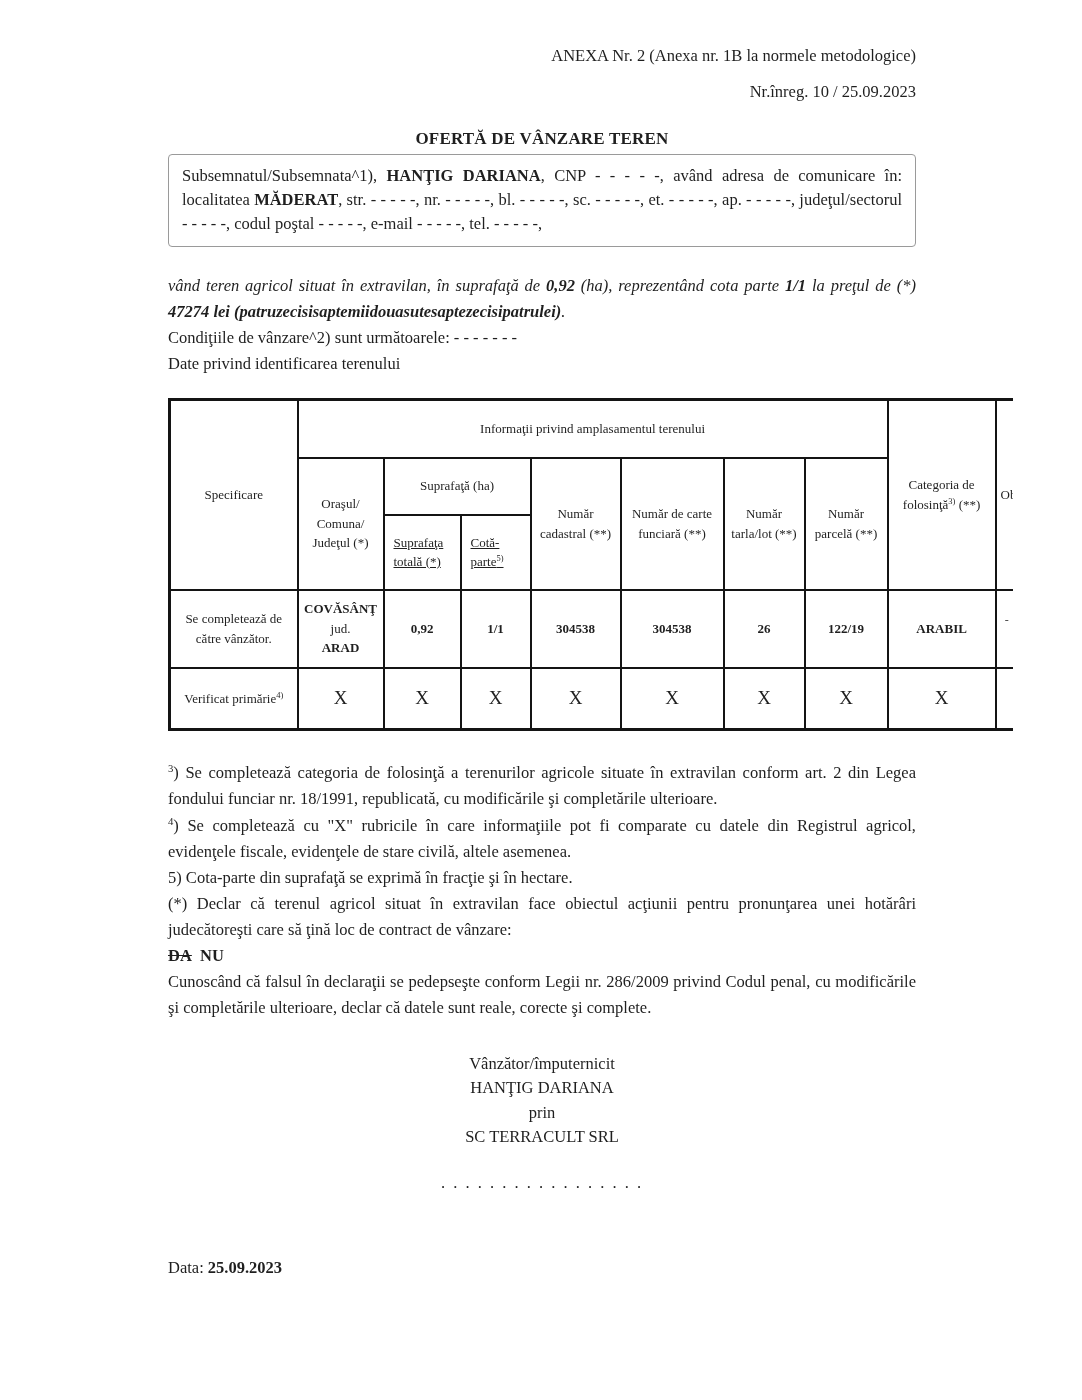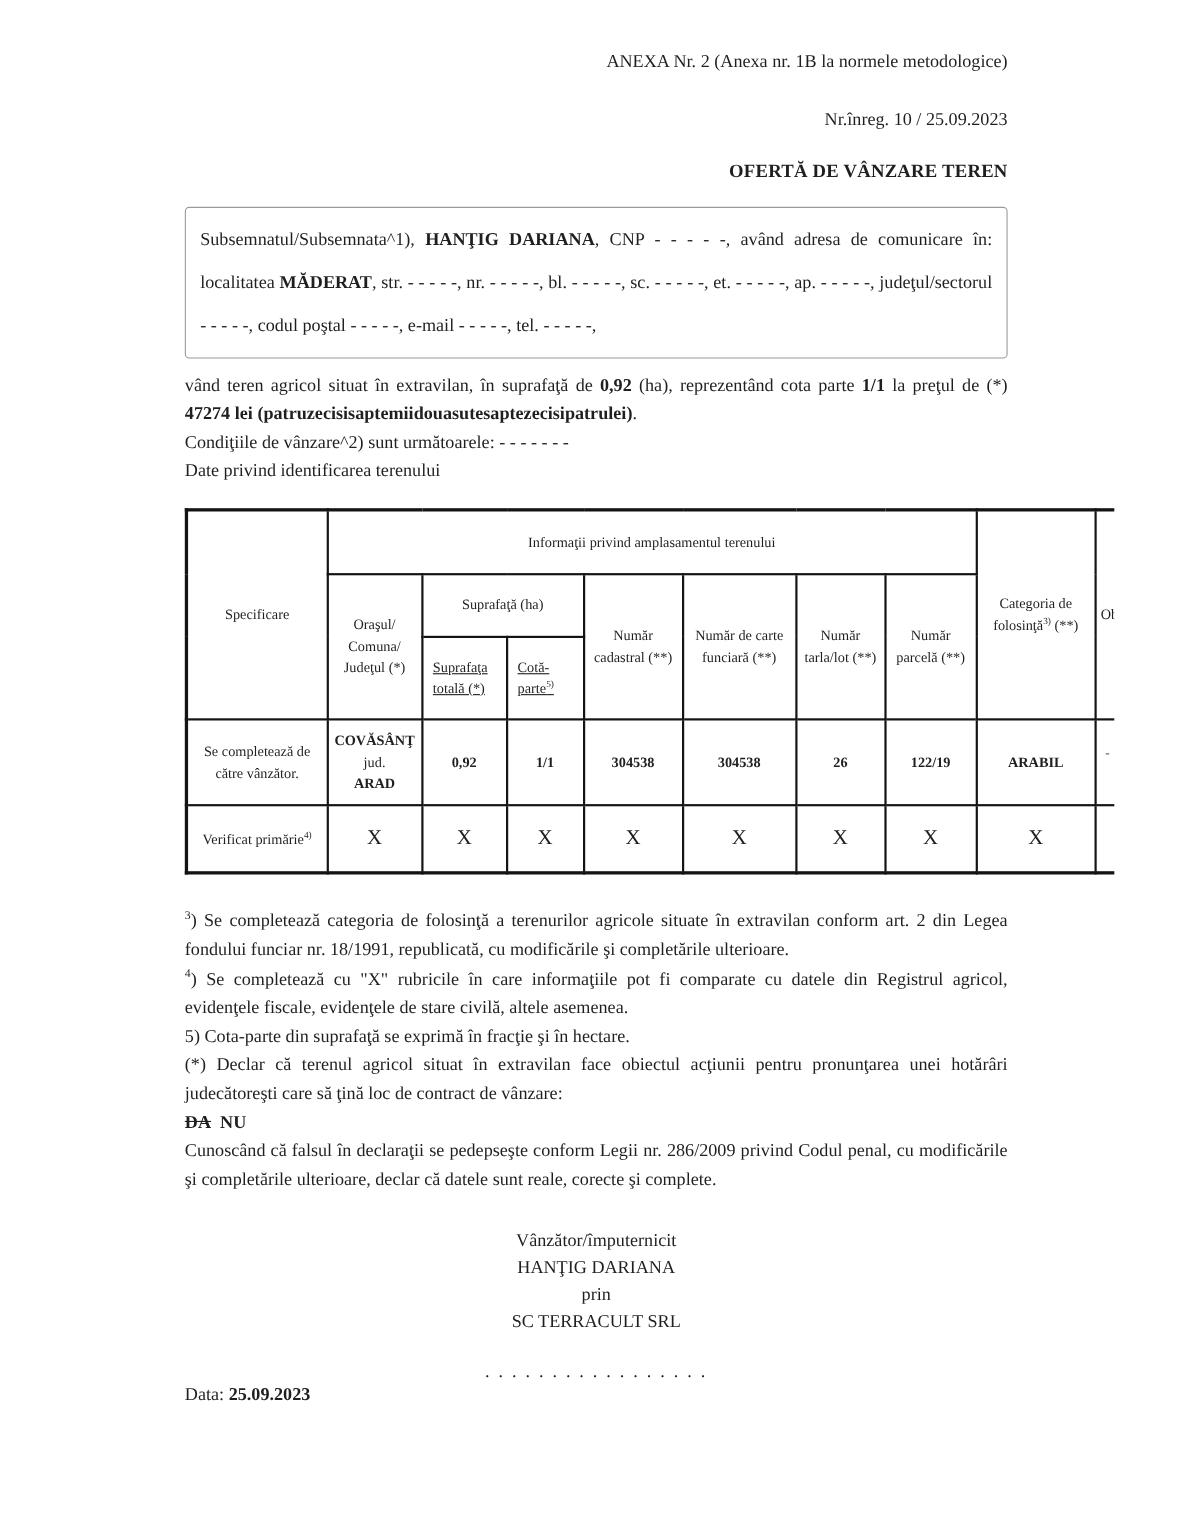--- a/index.html
+++ b/index.html
@@ -10,35 +10,35 @@
     height: 1400px;
     margin: 0 auto;
     background: #ffffff;
     color: #1f1f1f;
     font-family: "Liberation Serif", "DejaVu Serif", serif;
     font-size: 16.5px;
     padding: 46px 97px 0 99px;
     overflow: hidden;
   }
   .right { text-align: right; }
-  .center { text-align: right; }
+  .center { text-align: center; }
   .just { text-align: justify; }
   .b { font-weight: bold; }
   .anexa-line { margin-top: 0; }
-  .reg-line { margin-top: 33px; }
+  .reg-line { margin-top: 16px; }
   .doc-title { margin-top: 27px; font-weight: bold; font-size: 17px; letter-spacing: 0.2px; }
   .intro-box {
-    margin-top: 22px;
+    margin-top: 5px;
     border: 1px solid #9a9a9a;
     border-radius: 4px;
     padding: 9px 13px 10px 13px;
-    line-height: 39px;
+    line-height: 24px;
   }
   .para { line-height: 26px; }
-  .sale-para { margin-top: 11px; }
+  .sale-para { margin-top: 26px; font-style: italic; }
   .sup { vertical-align: super; font-size: 0.65em; line-height: 0; }
   .strike { text-decoration: line-through; }
 
   table.land-table {
     margin-top: 21px;
     border-collapse: collapse;
     table-layout: fixed;
     width: 886px;
     font-size: 13px;
     line-height: 1.5;

